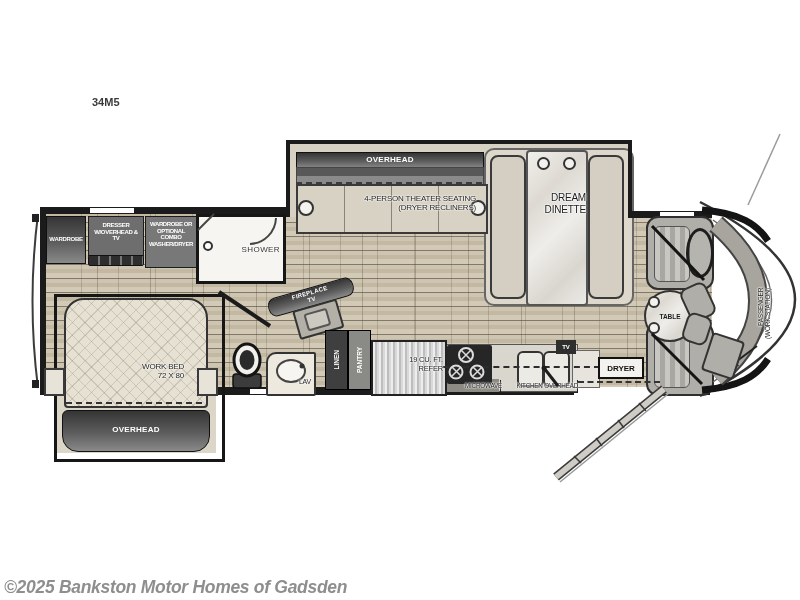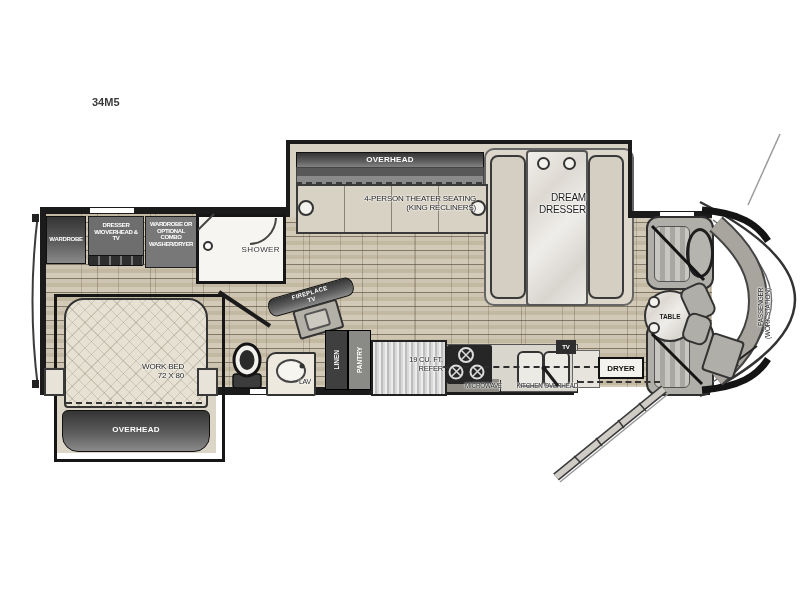--- a/index.html
+++ b/index.html
@@ -63,32 +63,32 @@
   <div class="abs" style="left:296px;top:182px;width:186px;height:0;border-top:2px dashed #3c3c3c;z-index:15;"></div>
   <div class="abs furn" style="left:296px;top:184px;width:188px;height:46px;z-index:14;background:#d8d2c4;">
     <div class="abs" style="left:46px;top:0;width:1px;height:100%;background:#8a8478;"></div>
     <div class="abs" style="left:93px;top:0;width:1px;height:100%;background:#8a8478;"></div>
     <div class="abs" style="left:140px;top:0;width:1px;height:100%;background:#8a8478;"></div>
   </div>
   <div class="cup" style="left:298px;top:200px;width:12px;height:12px;"></div>
   <div class="cup" style="left:470px;top:200px;width:12px;height:12px;"></div>
   <div class="lbl" style="left:306px;top:194px;width:170px;font-size:8px;z-index:25;">
     <span>4-PERSON THEATER SEATING</span><br>
-    <span>(KING RECLINERS)</span>
+    <span>(DRYER RECLINERS)</span>
   </div>
 
   <div class="abs" style="left:484px;top:148px;width:146px;height:154px;background:#ddd8cb;border:2px solid #666;border-radius:10px;z-index:12;"></div>
   <div class="abs furn" style="left:490px;top:155px;width:32px;height:140px;border-radius:8px;background:#d4cfc2;z-index:13;"></div>
   <div class="abs furn" style="left:588px;top:155px;width:32px;height:140px;border-radius:8px;background:#d4cfc2;z-index:13;"></div>
   <div class="abs marble" style="left:526px;top:150px;width:58px;height:152px;border:2px solid #555;border-radius:4px;z-index:13;"></div>
   <div class="cup" style="left:537px;top:157px;width:9px;height:9px;"></div>
   <div class="cup" style="left:563px;top:157px;width:9px;height:9px;"></div>
   <div class="lbl" style="left:524px;top:192px;width:62px;font-size:10px;z-index:25;">
     <span>DREAM</span><br>
-    <span>DRESSER</span>
+    <span>DINETTE</span>
   </div>
 
   <div class="abs darkbar" style="left:46px;top:216px;width:38px;height:46px;z-index:20;">
     <div class="wlbl" style="left:0;top:19px;width:100%;font-size:6px;letter-spacing:-0.3px;">WARDROBE</div>
   </div>
   <div class="abs" style="left:88px;top:216px;width:54px;height:38px;background:#6e6e6e;border:1px solid #1c1c1c;z-index:20;">
     <div class="wlbl" style="left:1px;top:5px;width:52px;font-size:6px;letter-spacing:-0.3px;">DRESSER W/OVERHEAD &amp; TV</div>
   </div>
   <div class="abs" style="left:88px;top:255px;width:54px;height:9px;border-radius:2px;border:1px solid #111;z-index:20;
        background:repeating-linear-gradient(90deg,#2e2e2e 0 9px,#777 9px 11px);"></div>
@@ -233,13 +233,14 @@
       <circle cx="477" cy="372" r="6.5" stroke-width="2"></circle>
       <path d="M473,367 L482,376 M482,367 L473,376" stroke-width="1.5"></path>
     </g>
 
     <path d="M544,368 L558,386" stroke="#1d1d1d" stroke-width="3"></path>
     <circle cx="544" cy="368" r="2.5" fill="#1d1d1d"></circle>
 
     <circle cx="302" cy="366" r="2.5" fill="#333"></circle>
   </svg>
 
+  <div class="abs" style="left:4px;top:577px;font-size:17.5px;font-weight:bold;font-style:italic;color:#8e8e8e;z-index:40;letter-spacing:-0.3px;">©2025 Bankston Motor Homes of Gadsden</div>
 </div>
 
 </body></html>

